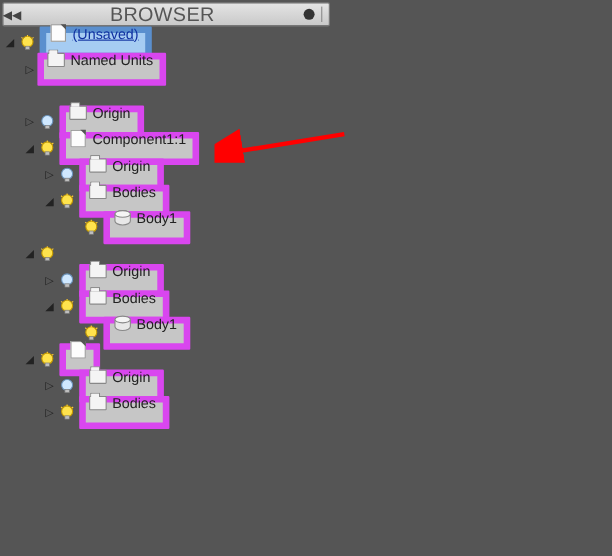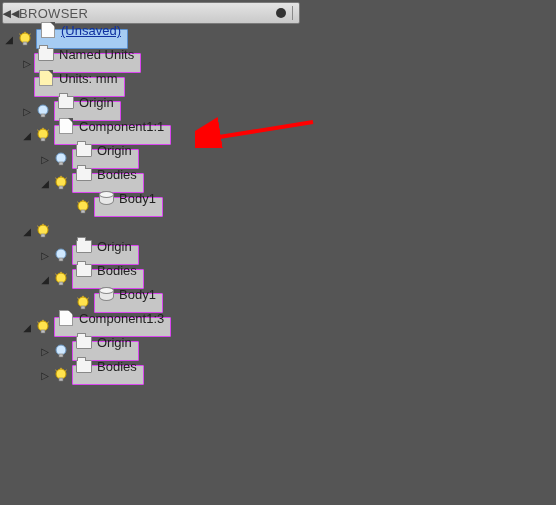--- a/index.html
+++ b/index.html
@@ -31,22 +31,23 @@
   .hdr-collapse {
     width: 16px;
     display: flex;
     justify-content: center;
     color: #444;
     font-size: 11px;
   }
   .hdr-title {
     flex: 1;
     color: #555;
-    font-size: 13px;
+    font-size: 18px;
     letter-spacing: 0.3px;
+    text-align: center;
   }
   .hdr-dot {
     width: 10px;
     height: 10px;
     border-radius: 50%;
     background: #333;
     margin-right: 6px;
   }
   .hdr-sep {
     width: 1px;
@@ -87,21 +88,21 @@
     justify-content: center;
     margin-right: 2px;
   }
   .bulb svg { display:block; }
 
   .chip {
     display: inline-flex;
     align-items: center;
     height: 20px;
     background: #c6c6c6;
-    border: 1px solid #d946ef;
+    border: 6px solid #d946ef;
     border-radius: 1px;
     padding: 0 6px 18px 3px;
     box-sizing: border-box;
     gap: 5px;
   }
   .chip.selected {
     background: #a6ccf2;
     border-color: #5a8fce;
   }
   .chip .label {
@@ -232,26 +233,20 @@
         <span class="ico">
             <span class="folder"></span>
           </span>
         <span class="label">Named Units</span>
       </span>
     </div>
 
     <div class="row">
       <span class="spacer w18"></span>
       <span class="tri blank">▷</span>
-      <span class="chip">
-        <span class="ico">
-            <span class="doc yellow"></span>
-          </span>
-        <span class="label">Units: mm</span>
-      </span>
     </div>
 
     <div class="row">
       <span class="spacer w18"></span>
       <span class="tri">▷</span>
       <span class="bulb">
           <svg width="16" height="16">
             <use href="#bulb-off"></use>
           </svg>
         </span>
@@ -382,21 +377,20 @@
       <span class="tri">◢</span>
       <span class="bulb">
           <svg width="16" height="16">
             <use href="#bulb-on"></use>
           </svg>
         </span>
       <span class="chip">
         <span class="ico">
             <span class="doc"></span>
           </span>
-        <span class="label">Component1:3</span>
       </span>
     </div>
     <div class="row">
       <span class="spacer w36"></span>
       <span class="tri">▷</span>
       <span class="bulb">
           <svg width="16" height="16">
             <use href="#bulb-off"></use>
           </svg>
         </span>

